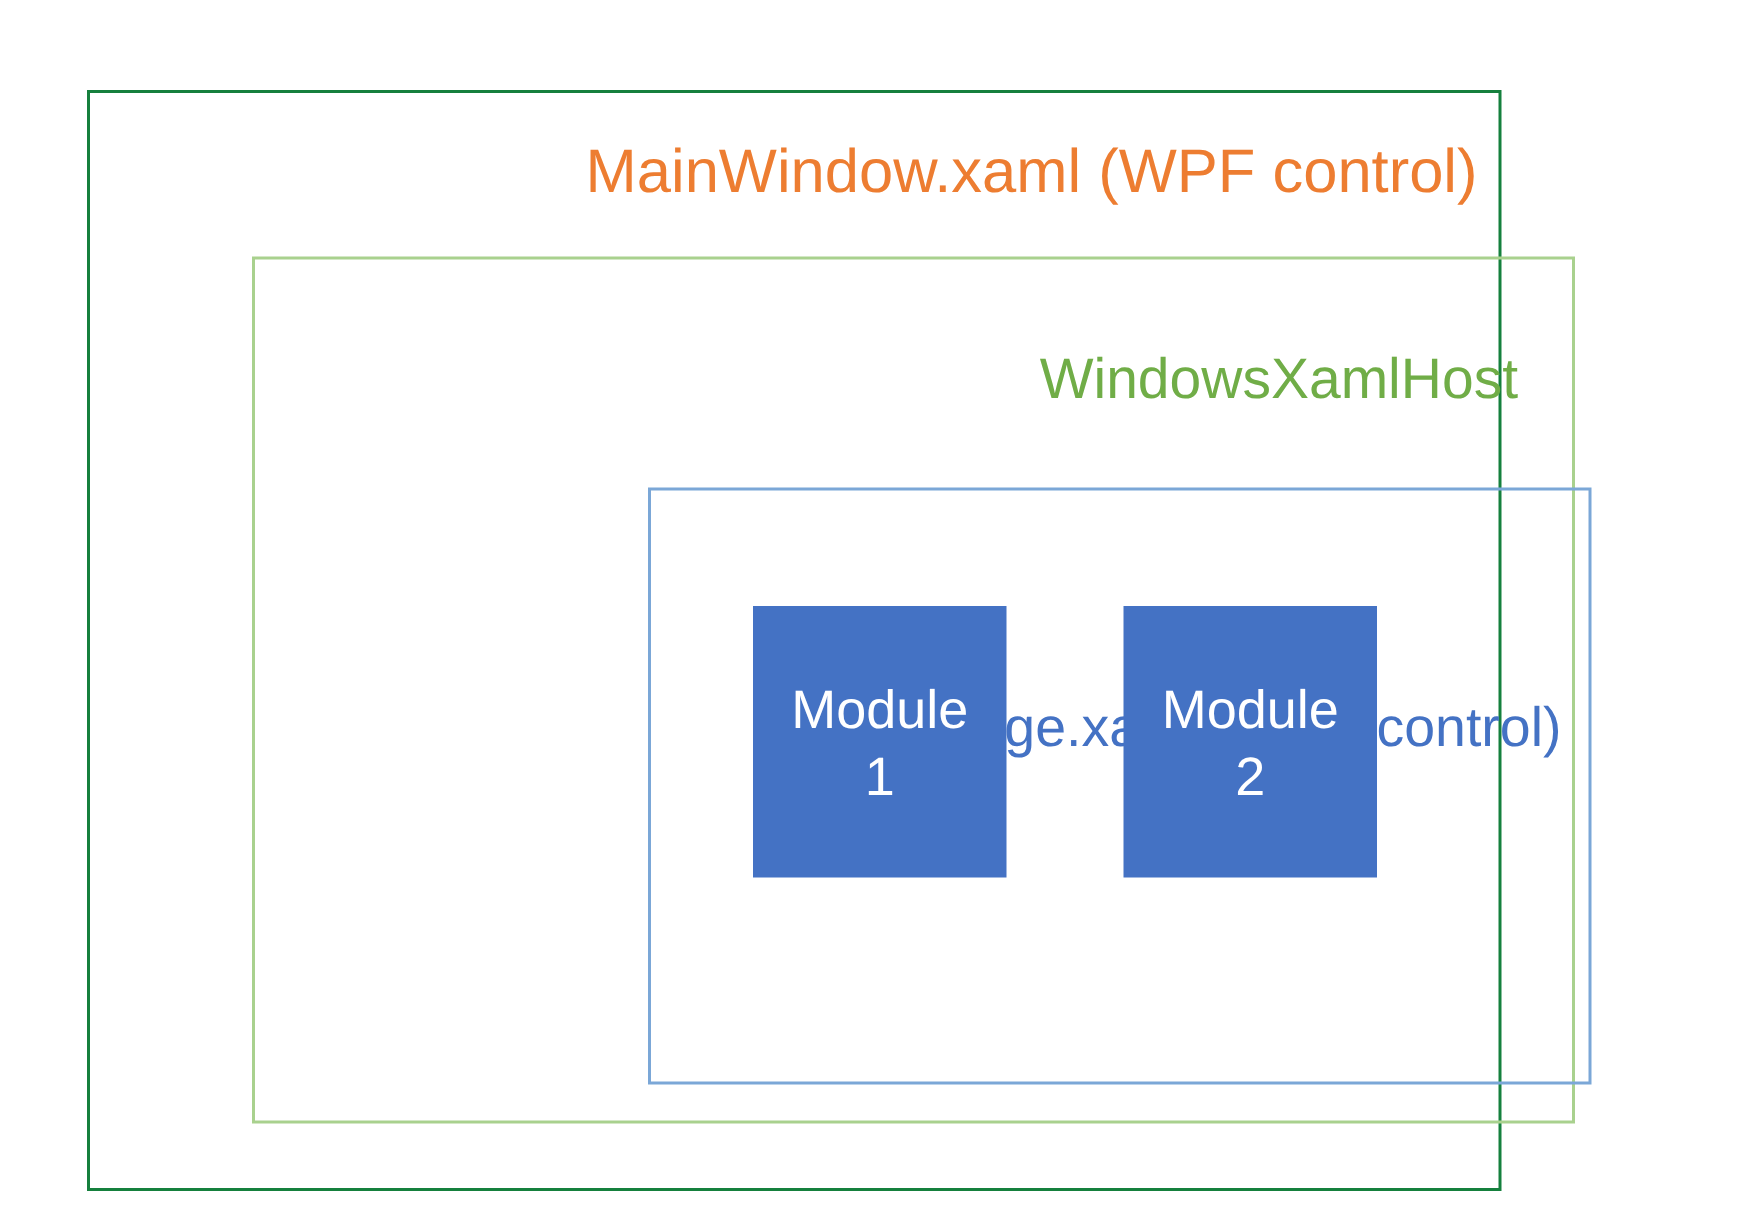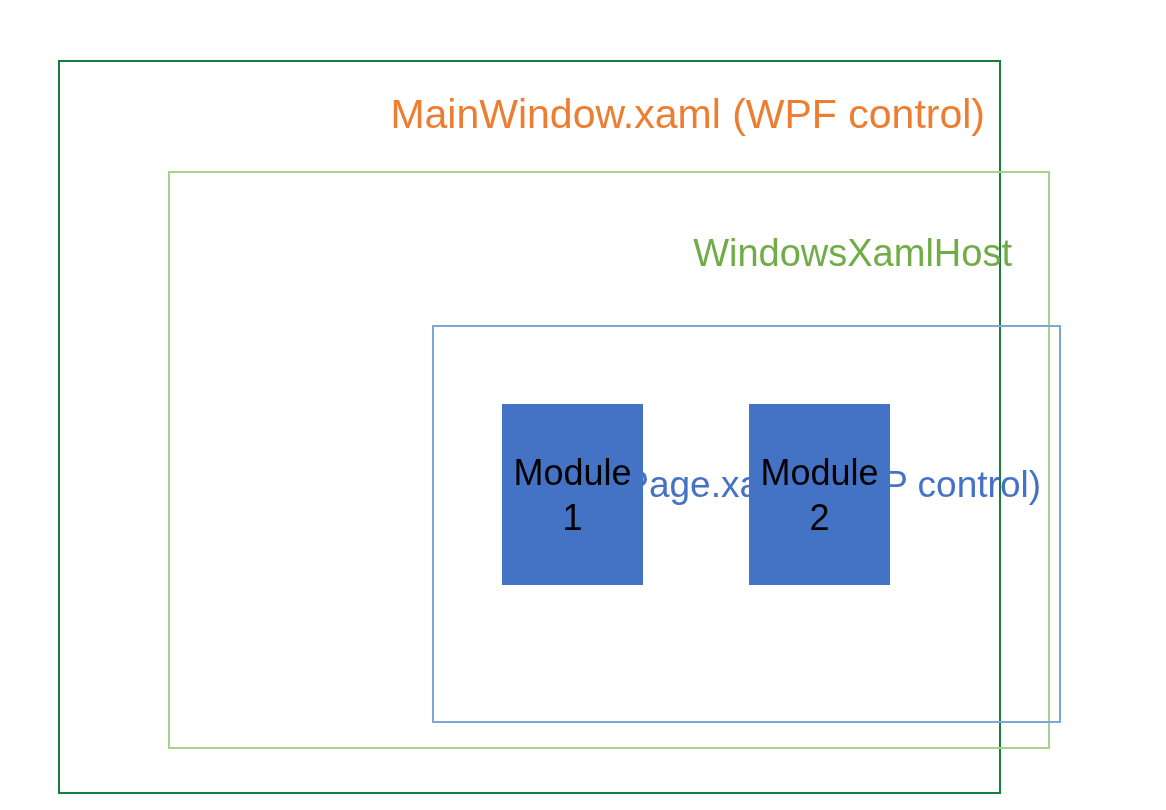--- a/index.html
+++ b/index.html
@@ -89,29 +89,29 @@
     position: absolute;
     left: 502px;
     top: 404px;
     width: 424px;
     height: 181px;
   }
 
   .module-box {
     position: absolute;
     top: 0;
-    width: 141px;
+    width: 169px;
     height: 181px;
     background: #4472C4;
     box-sizing: border-box;
     display: flex;
     flex-direction: column;
     align-items: center;
     justify-content: center;
-    color: #000000;
+    color: #ffffff;
     font-size: 36px;
     line-height: 1.25;
     text-align: center;
   }
 
   #module-1-box { left: 0px; }
   #module-2-box { left: 247px; }
 
   .module-line { display: block; }
 </style>

